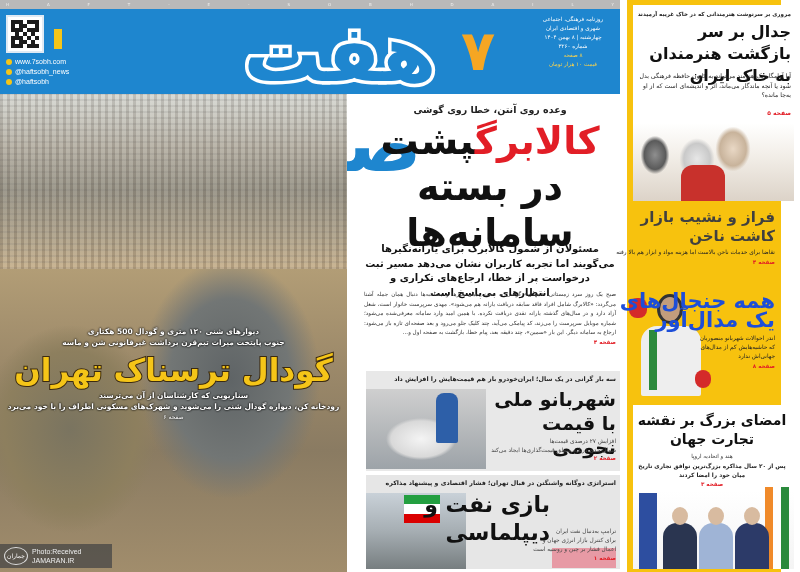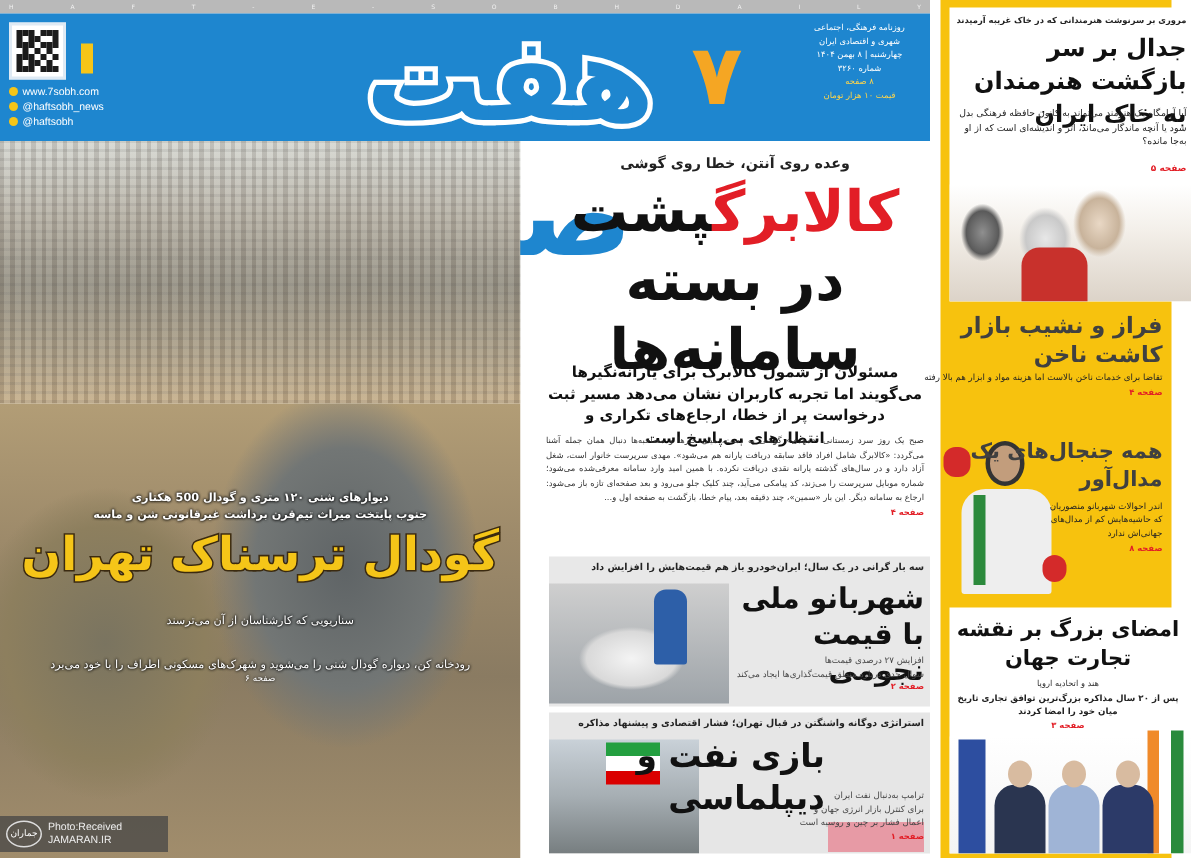--- a/index.html
+++ b/index.html
@@ -45,21 +45,21 @@
       linear-gradient(180deg, #d9dcd8 0%, #b3aea2 30%, #8f8b7e 55%, #a99c83 80%, #c6ad85 100%); }
   .ph-pit { position: absolute; left: 0; top: 175px; width: 347px; height: 303px;
     background:
       radial-gradient(ellipse 120px 160px at 230px 110px, #5f6466 0%, #727675 50%, rgba(120,120,110,0) 75%),
       radial-gradient(ellipse 110px 130px at 70px 160px, #7a7460 0%, #8d7f5e 60%, rgba(150,130,90,0) 80%),
       linear-gradient(180deg, #b29d76 0%, #9d8a6a 30%, #8a7b62 60%, #a18d6c 100%); }
   .pit-caption { position: absolute; left: 0; top: 326px; width: 347px; text-align: center; direction: rtl; }
   .pit-kicker { font-size: 7.5px; color: #fff; font-weight: bold; line-height: 11px; text-shadow: 0 0 2px #000, 0 0 2px #000; }
   .pit-title { font-size: 31px; font-weight: bold; color: #f5c518; line-height: 40px; margin-top: 2px;
      -webkit-text-stroke: 2px #3b2a10; paint-order: stroke fill; }
-  .pit-sub { font-size: 7.5px; color: #fff; font-weight: normal; line-height: 11px; text-shadow: 0 0 2px #000, 0 0 2px #000; margin-top: 18px; }
+  .pit-sub { font-size: 7.5px; color: #fff; font-weight: bold; line-height: 11px; text-shadow: 0 0 2px #000, 0 0 2px #000; margin-top: 0; }
   .pit-page { font-size: 6px; color: #fff; line-height: 10px; text-shadow: 0 0 2px #000; }
   .credit { position: absolute; left: 0; top: 544px; width: 112px; height: 24px; background: rgba(70,70,70,.75);
      display: flex; align-items: center; gap: 4px; padding-left: 4px; }
   .credit .logo-j { width: 24px; height: 18px; border: 1px solid #ddd; border-radius: 50%; color: #fff; font-size: 6px; text-align: center; line-height: 16px; }
   .credit .ct { font-family: "Liberation Sans", sans-serif; font-size: 7px; color: #eee; line-height: 9px; }
 
   
   .center { position: absolute; left: 360px; top: 94px; width: 260px; height: 478px; direction: rtl; }
   .kicker1 { position: absolute; right: 0; top: 10px; width: 260px; text-align: center; font-size: 9.5px; font-weight: bold; color: #222; }
   .main-head { position: absolute; right: 0; top: 24px; width: 260px; text-align: center; font-weight: bold; color: #111; font-size: 38px; line-height: 46px; }
@@ -100,21 +100,21 @@
                 radial-gradient(ellipse 18px 24px at 22px 32px, #8f8f8f 0%, #5a5a5a 60%, rgba(0,0,0,0) 80%),
                 linear-gradient(180deg, #fff 0%, #f3efe9 40%, #dcd3c8 100%); }
   .art-red { position: absolute; left: 48px; top: 160px; width: 44px; height: 36px; background: #c8312c; border-radius: 12px 12px 0 0; }
 
   .r2 { position: absolute; right: 6px; top: 208px; width: 161px; text-align: right; }
   .r2 .h { font-size: 15px; font-weight: bold; color: #404040; line-height: 19px; }
   .r2 .s { font-size: 5.8px; color: #222; line-height: 9px; margin-top: 2px; }
   .r2 .p { font-size: 5.6px; color: #e21e26; font-weight: bold; margin-top: 2px; }
 
   .r3 { position: absolute; right: 6px; top: 292px; width: 161px; text-align: right; }
-  .r3 .h { font-size: 14px; font-weight: bold; color: #404040; line-height: 19px; }
+  .r3 .h { font-size: 21px; font-weight: bold; color: #1d4ed8; line-height: 19px; }
   .r3 .s { width: 80px; margin-right: 0; margin-left: auto; font-size: 5.8px; color: #222; line-height: 9px; margin-top: 4px; }
   .r3 .p { font-size: 5.6px; color: #e21e26; font-weight: bold; margin-top: 2px; }
   .boxer { position: absolute; left: 2px; top: 290px; width: 84px; height: 110px; }
   .boxer .head { position: absolute; left: 28px; top: 4px; width: 26px; height: 30px; background: #c29d7c; border-radius: 50%; border: 3px solid #333; }
   .boxer .body { position: absolute; left: 12px; top: 36px; width: 60px; height: 70px; background: #eeeeee; border-radius: 16px 16px 2px 2px; }
   .boxer .stripe { position: absolute; left: 20px; top: 40px; width: 8px; height: 60px; background: #2c8a3c; }
   .boxer .glove1 { position: absolute; left: 0; top: 8px; width: 18px; height: 20px; background: #d42a2a; border-radius: 8px; }
   .boxer .glove2 { position: absolute; left: 66px; top: 80px; width: 16px; height: 18px; background: #d42a2a; border-radius: 8px; }
 
   .r-box2 { position: absolute; left: 6px; top: 405px; width: 161px; height: 164px; background: #fff; overflow: hidden; }

